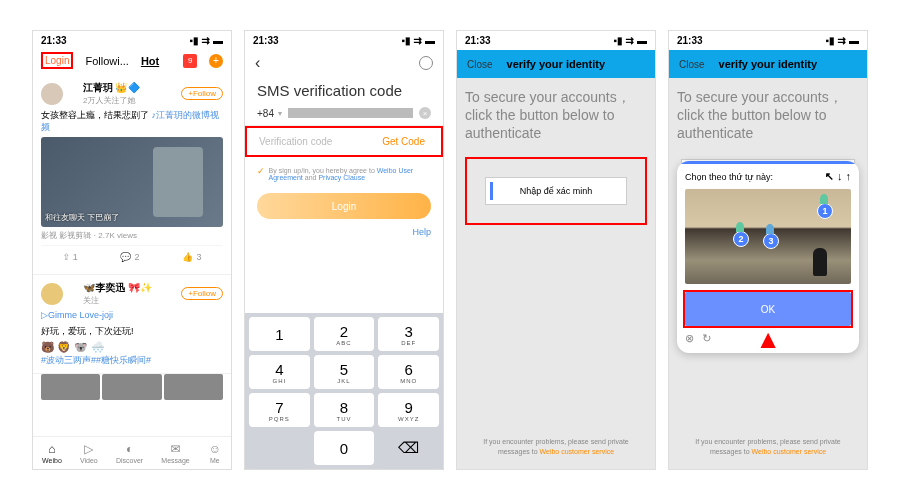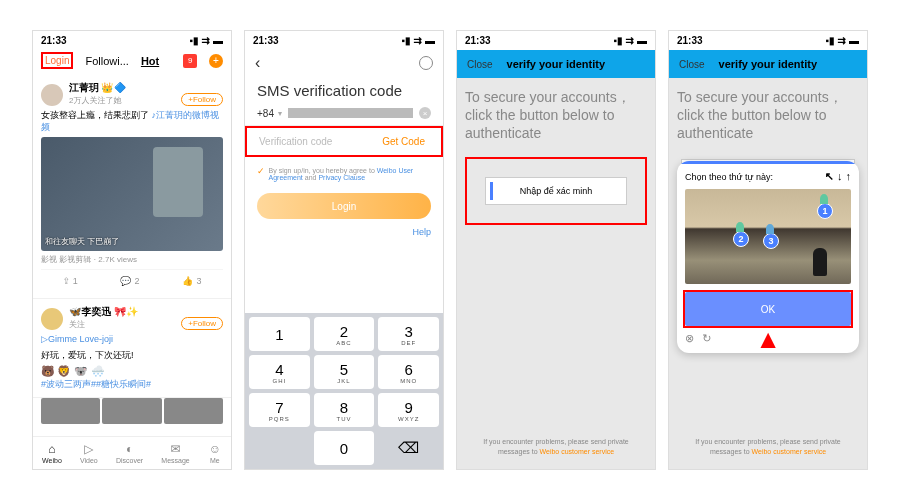--- a/index.html
+++ b/index.html
@@ -12,29 +12,29 @@
 
 
 .tabs{display:flex;gap:12px;padding:2px 8px 6px;font-size:11px;align-items:center}
 .tabs .sp{flex:1}
 .badge-sq{width:14px;height:14px;background:#ff3b30;color:#fff;font-size:8px;display:flex;align-items:center;justify-content:center;border-radius:2px}
 .badge-plus{width:14px;height:14px;background:#ff8c00;color:#fff;border-radius:50%;display:flex;align-items:center;justify-content:center;font-size:10px}
 .hl-red{border:2px solid red}
 .login-tab{color:#ff6b35;font-size:10px;padding:1px 2px}
 .hot{font-weight:700;text-decoration:underline}
 .post{padding:6px 8px;border-bottom:1px solid #f0f0f0}
-.post-head{display:flex;align-items:flex-end;gap:6px}
+.post-head{display:flex;align-items:center;gap:20px}
 .avatar{width:22px;height:22px;border-radius:50%;background:#d8c8b8}
 .post-user{flex:1}
 .uname{font-size:10px;font-weight:600}
 .usub{font-size:8px;color:#999}
 .follow-btn{border:1px solid #ff8c00;color:#ff8c00;border-radius:10px;padding:1px 6px;font-size:8px}
 .post-text{font-size:9px;margin-top:4px;line-height:1.3}
 .lnk{color:#4a90e2}
-.video{margin-top:4px;height:114px;background:linear-gradient(135deg,#4a5a6a,#6a7a8a);position:relative;border-radius:3px;overflow:hidden}
+.video{margin-top:4px;height:90px;background:linear-gradient(135deg,#4a5a6a,#6a7a8a);position:relative;border-radius:3px;overflow:hidden}
 .video::after{content:"";position:absolute;right:20px;top:10px;width:50px;height:70px;background:#8a9aa0;border-radius:4px}
 .vcap{position:absolute;bottom:4px;left:4px;color:#fff;font-size:8px;text-shadow:0 0 2px #000}
 .vmeta{font-size:8px;color:#999;margin-top:3px}
 .actions{display:flex;justify-content:space-around;padding:6px 0;color:#999;font-size:9px;border-top:1px solid #f5f5f5;margin-top:4px}
 .emoji-row{font-size:11px;margin-top:3px}
 .tag{color:#4a90e2;font-size:9px;}
 .bottom-thumbs{display:flex;gap:2px;padding:0 8px}
 .thumb{flex:1;height:26px;background:#888;border-radius:2px}
 .tabbar{position:absolute;bottom:0;left:0;right:0;display:flex;justify-content:space-around;padding:5px 0;background:#fff;border-top:1px solid #eee}
 .tabbar-item{display:flex;flex-direction:column;align-items:center;gap:1px;font-size:7px;color:#888}

